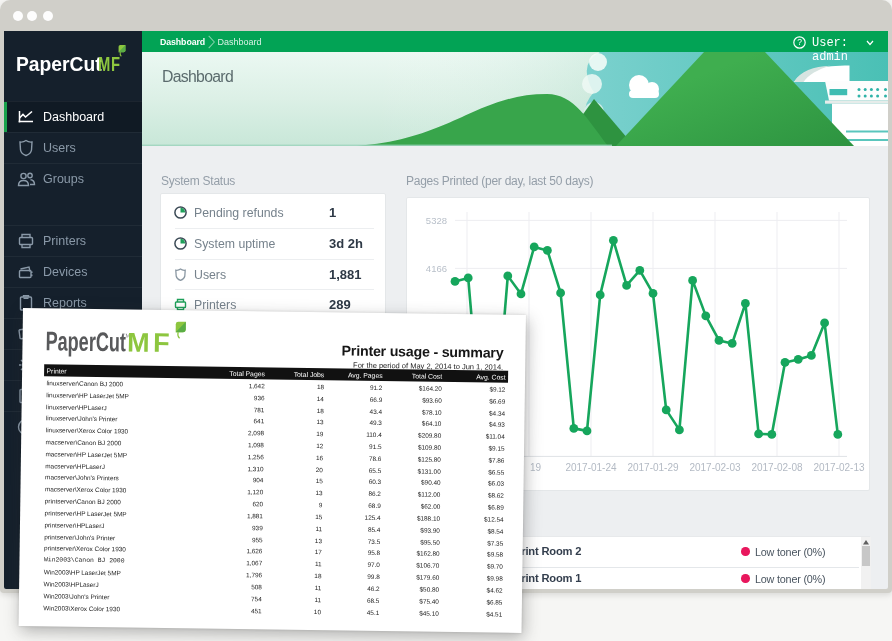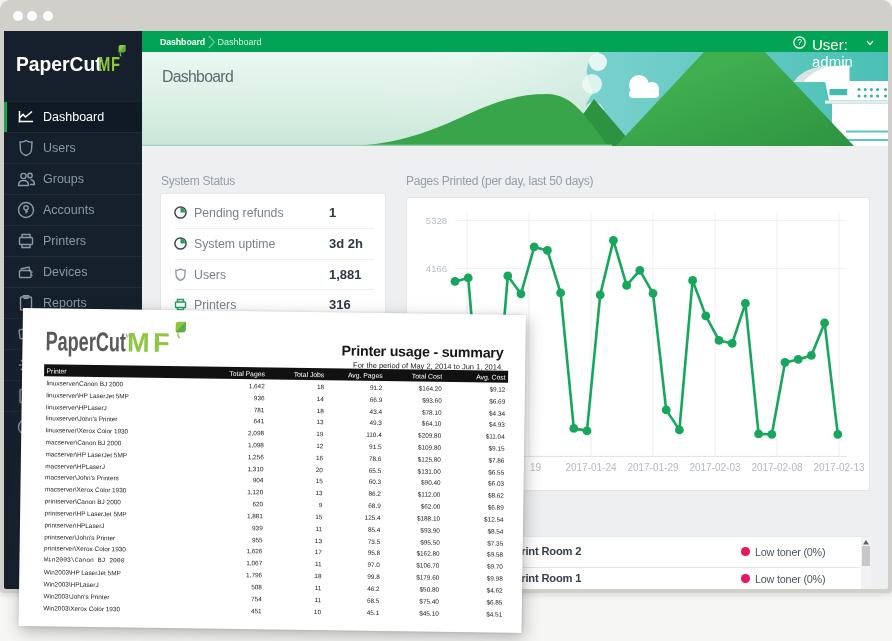--- a/index.html
+++ b/index.html
@@ -107,21 +107,21 @@
     <div id="navbar">
       <span style="position:absolute; left:18px; top:5.5px; font-size:8.8px; font-weight:bold; letter-spacing:-0.1px;">Dashboard</span>
       <svg style="position:absolute; left:65px; top:3.5px;" width="9" height="14" viewBox="0 0 9 15">
           <path d="M1.5 1 L7.5 7.5 L1.5 14" fill="none" stroke="rgba(255,255,255,0.5)" stroke-width="1.1"></path>
         </svg>
       <span style="position:absolute; left:75.5px; top:5.5px; font-size:9px; color:rgba(255,255,255,0.85);">Dashboard</span>
       <svg style="position:absolute; left:651px; top:5px;" width="13" height="13" viewBox="0 0 13 13">
           <circle cx="6.5" cy="6.5" r="5.7" fill="none" stroke="#fff" stroke-width="1.2"></circle>
           <text x="6.5" y="9.3" font-size="8.5" fill="#fff" text-anchor="middle" font-family="Liberation Sans">?</text>
         </svg>
-      <span style="position:absolute; left:670px; top:5px; font-size:15px;">User: admin</span>
+      <span style="position:absolute; left:670px; top:5px; font-size:12px;font-family:Liberation Mono, monospace;">User: admin</span>
       <svg style="position:absolute; left:724px; top:9px;" width="8" height="6" viewBox="0 0 8 6">
           <path d="M1 1 L4 4.5 L7 1" fill="none" stroke="#fff" stroke-width="1.2"></path>
         </svg>
     </div>
     <div id="pagetitle">Dashboard</div>
 
     <div class="secttitle" style="left:157px; top:143px;">System Status</div>
     <div class="panel" id="statuspanel" style="left:156px; top:162px; width:226px; height:160px;">
       <div class="srow" style="top:3px;">
         <svg class="ic" width="13" height="13" viewBox="0 0 13 13">
@@ -149,21 +149,21 @@
           <span class="vl">1,881</span>
         </div>
       <div class="sdiv" style="top:94.7px;"></div>
       <div class="srow" style="top:94.7px;">
         <svg class="ic" width="13" height="13" viewBox="0 0 13 13">
             <path d="M3.5 4 L3.5 1.5 L9.5 1.5 L9.5 4" fill="none" stroke="#1fa05a" stroke-width="1.4"></path>
             <rect x="1.5" y="4" width="10" height="5.5" rx="0.8" fill="none" stroke="#1fa05a" stroke-width="1.4"></rect>
             <path d="M3.5 9.5 L3.5 11.8 L9.5 11.8 L9.5 9.5" fill="none" stroke="#1fa05a" stroke-width="1.4"></path>
           </svg>
         <span class="lb">Printers</span>
-          <span class="vl">316</span>
+          <span class="vl">289</span>
         </div>
     </div>
 
     <div class="secttitle" style="left:402px; top:143px;">Pages Printed (per day, last 50 days)</div>
     <div class="panel" id="chartpanel" style="left:402px; top:166px; width:464px; height:294px;">
       <svg width="462" height="292" viewBox="0 0 462 292">
         <g stroke="#ededf1" stroke-width="1">
           <path d="M60,14 L60,258.4 M122,14 L122,258.4 M184,14 L184,258.4 M246,14 L246,258.4 M308,14 L308,258.4 M370,14 L370,258.4 M432,14 L432,258.4"></path>
           <path d="M48,22.4 L440,22.4 M48,70.4 L440,70.4"></path>
         </g>
@@ -255,28 +255,20 @@
         </div>
       <div class="mitem" style="top:132px;">
         <svg width="19" height="19" viewBox="0 0 19 19" fill="none" stroke="#8a99a8" stroke-width="1.4">
             <circle cx="6.5" cy="6" r="2.6"></circle>
             <path d="M1.5 15.5 C1.5 11.5 4 10.5 6.5 10.5 C9 10.5 11.5 11.5 11.5 15.5 Z"></path>
             <circle cx="13" cy="5.5" r="2.2"></circle>
             <path d="M13.5 9.7 C15.8 9.9 17.5 11 17.5 14.5 L13 14.5"></path>
           </svg>
         <span class="lbl">Groups</span>
         </div>
-      <div class="mitem" style="top:163px;">
-        <svg width="18" height="18" viewBox="0 0 18 18" fill="none" stroke="#8a99a8" stroke-width="1.4">
-            <circle cx="9" cy="9" r="7.5"></circle>
-            <circle cx="9" cy="6.8" r="2.2"></circle>
-            <path d="M9 9 L9 12.5 M9 10.5 L11 10.5"></path>
-          </svg>
-        <span class="lbl">Accounts</span>
-        </div>
       <div class="mitem" style="top:194px;">
         <svg width="18" height="18" viewBox="0 0 18 18" fill="none" stroke="#8a99a8" stroke-width="1.4">
             <path d="M5 5.5 L5 2.5 L13 2.5 L13 5.5"></path>
             <rect x="2.5" y="5.5" width="13" height="7" rx="1"></rect>
             <path d="M5 12.5 L5 15.5 L13 15.5 L13 12.5"></path>
           </svg>
         <span class="lbl">Printers</span>
         </div>
       <div class="mitem" style="top:225px;">
         <svg width="18" height="18" viewBox="0 0 18 18" fill="none" stroke="#8a99a8" stroke-width="1.4">

